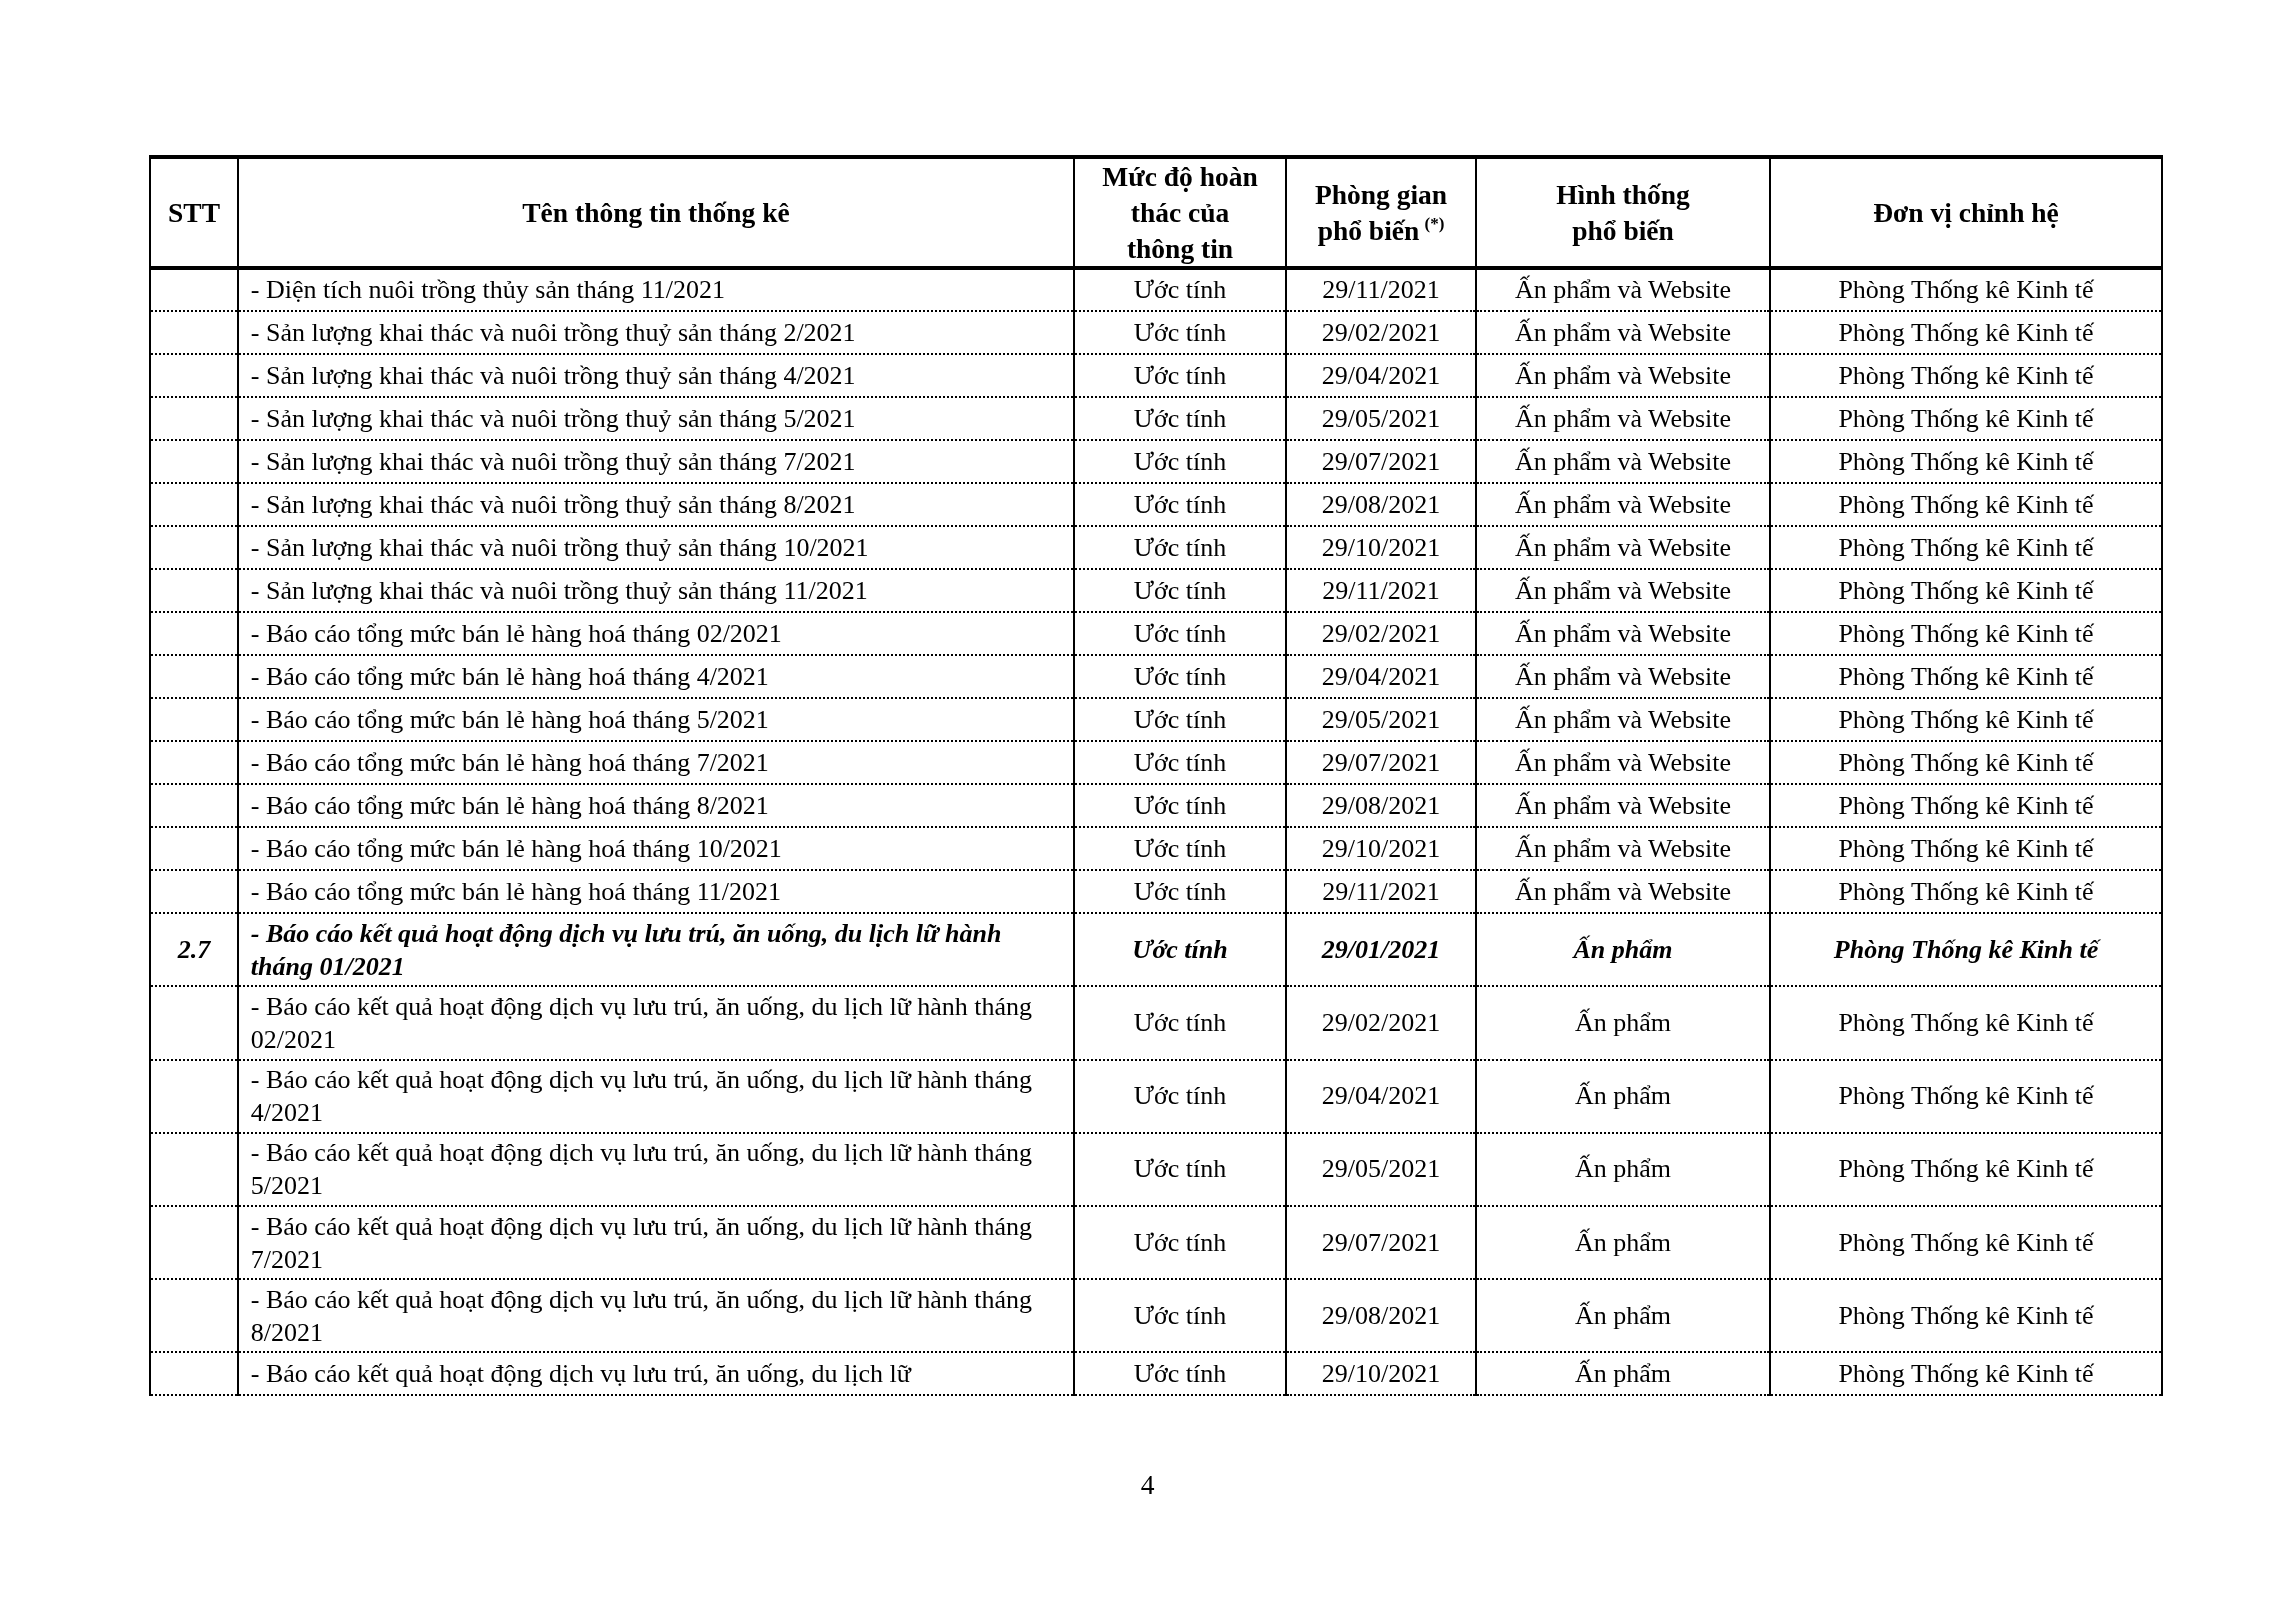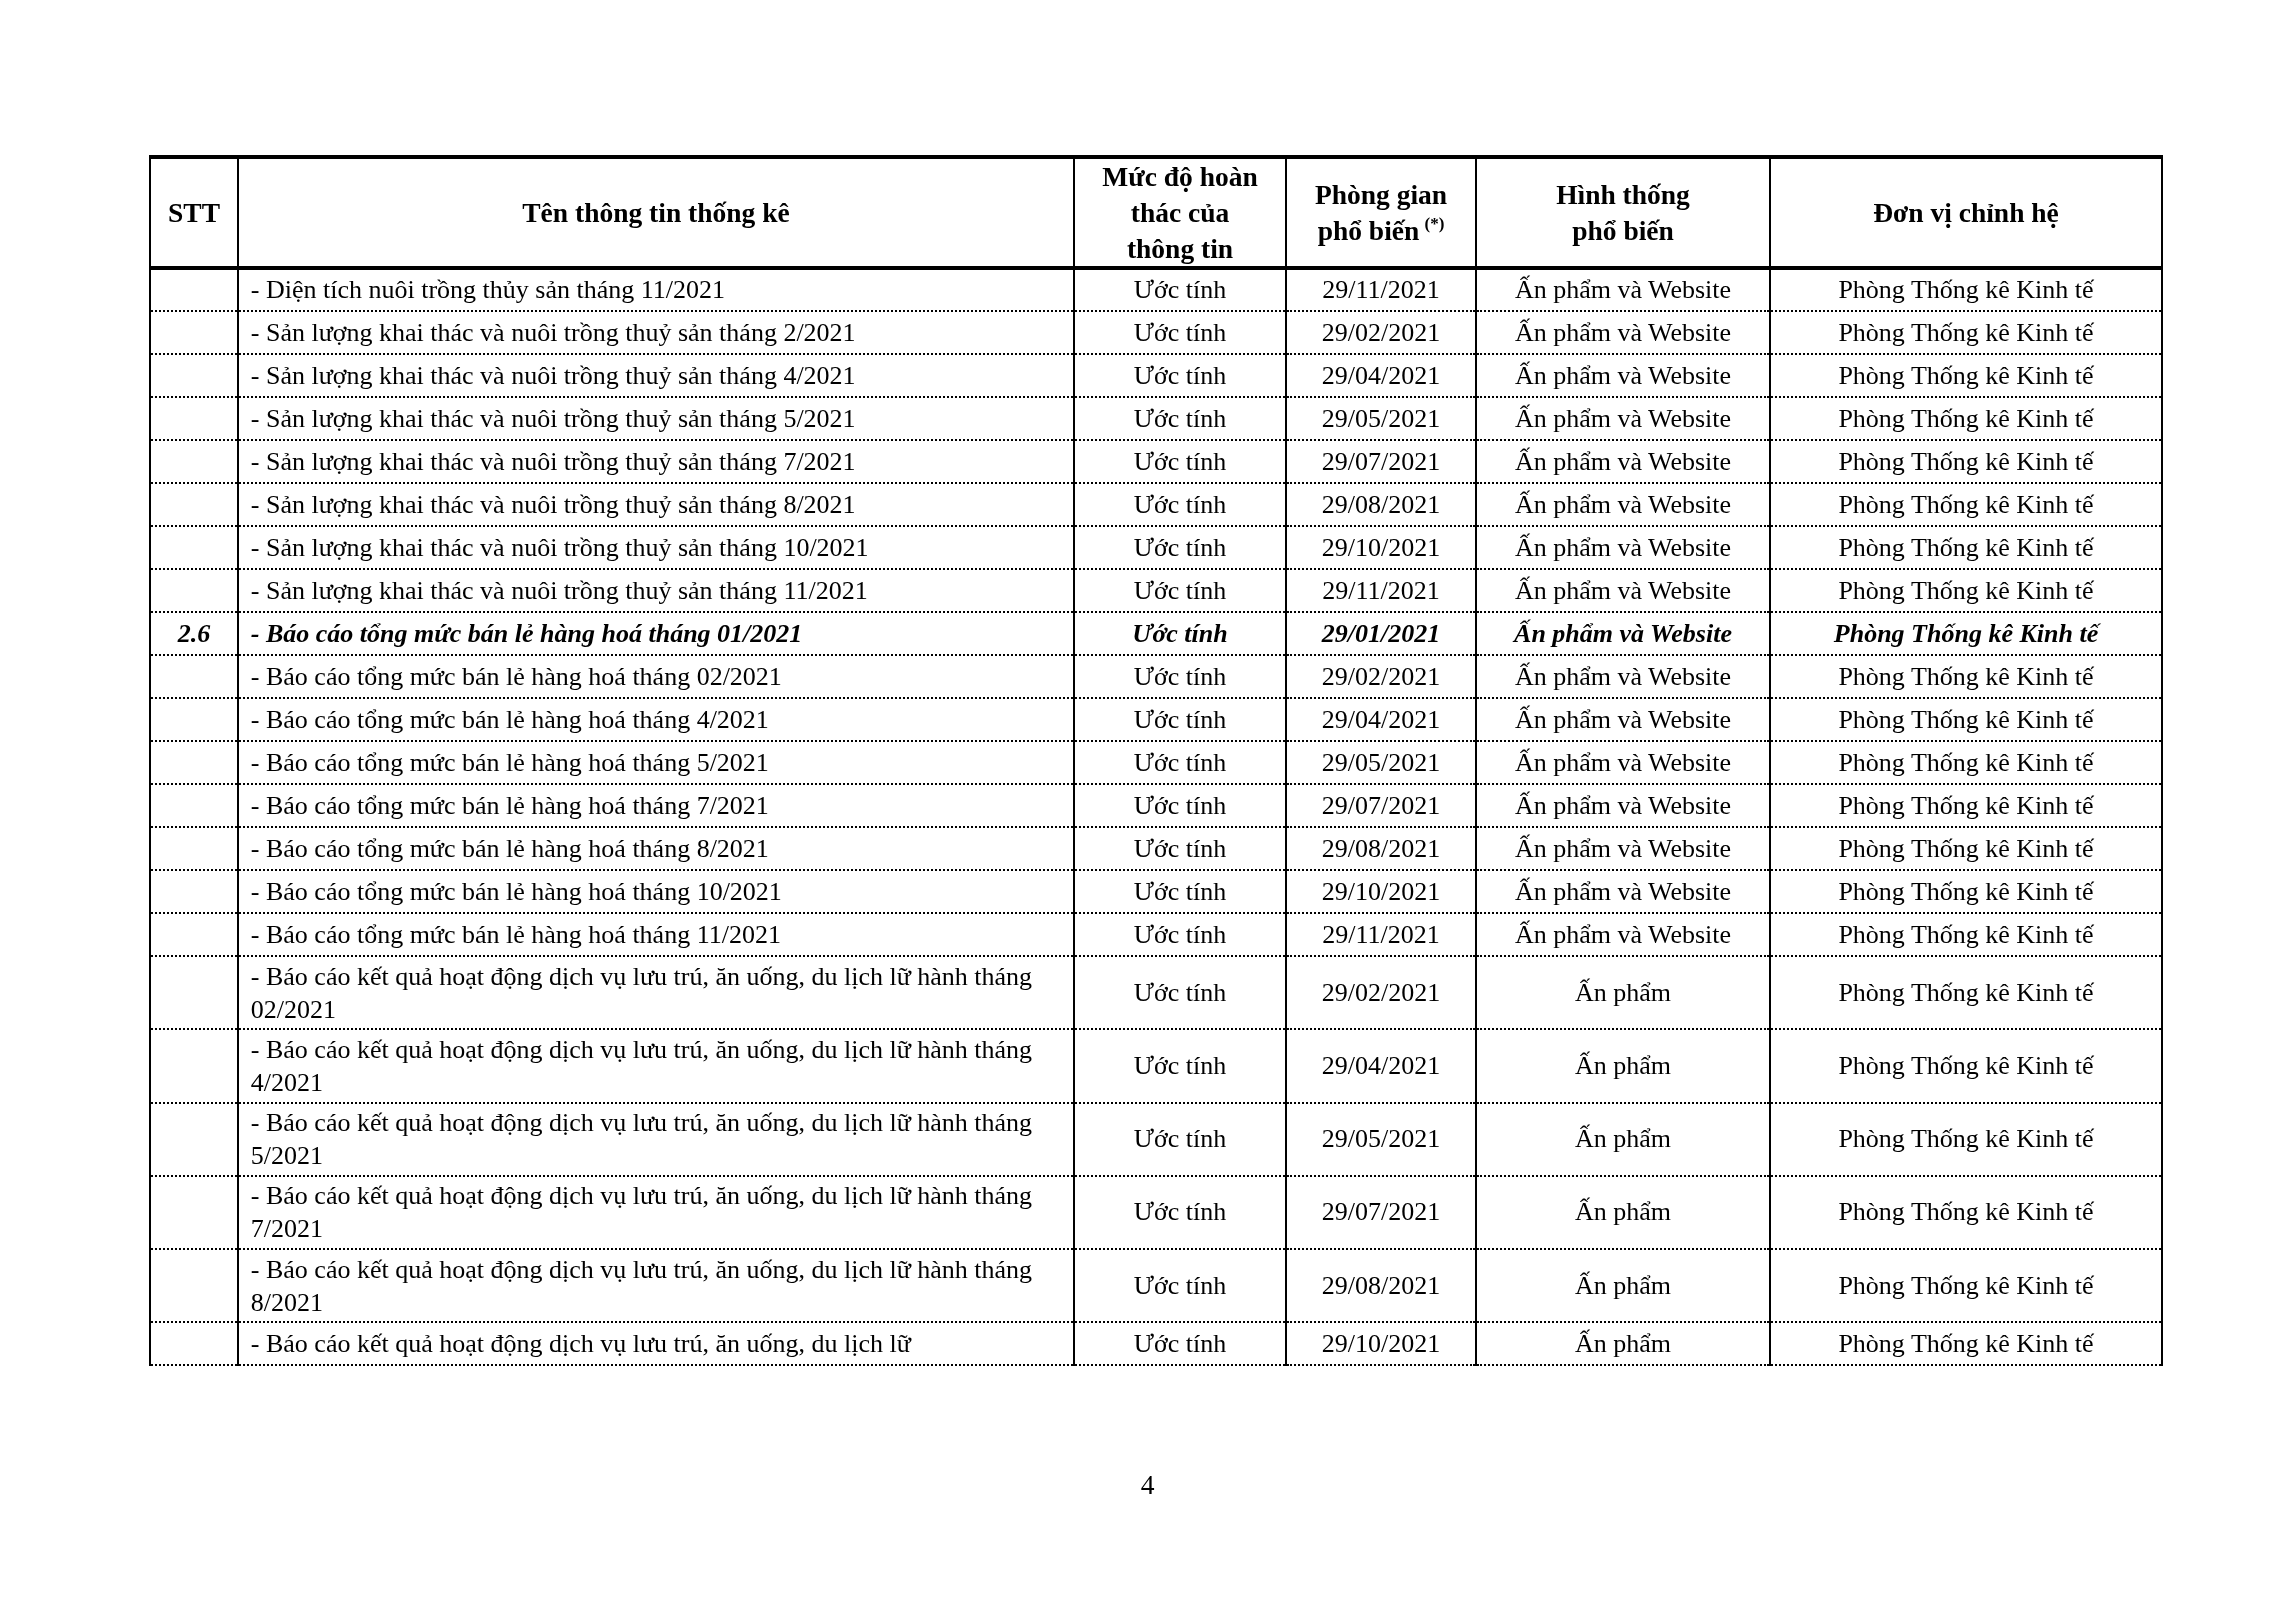--- a/index.html
+++ b/index.html
@@ -182,82 +182,82 @@
           <td>Phòng Thống kê Kinh tế</td>
         </tr>
         <tr class="row-single">
           <td></td>
           <td class="name-cell">- Sản lượng khai thác và nuôi trồng thuỷ sản tháng 11/2021</td>
           <td>Ước tính</td>
           <td>29/11/2021</td>
           <td>Ấn phẩm và Website</td>
           <td>Phòng Thống kê Kinh tế</td>
         </tr>
-        <tr class="row-single emph">
-          <td>2.6</td>
-          <td class="name-cell">- Báo cáo tổng mức bán lẻ hàng hoá tháng 01/2021</td>
+        <tr class="row-single">
+          <td></td>
+          <td class="name-cell">- Báo cáo tổng mức bán lẻ hàng hoá tháng 02/2021</td>
+          <td>Ước tính</td>
+          <td>29/02/2021</td>
+          <td>Ấn phẩm và Website</td>
+          <td>Phòng Thống kê Kinh tế</td>
+        </tr>
+        <tr class="row-single">
+          <td></td>
+          <td class="name-cell">- Báo cáo tổng mức bán lẻ hàng hoá tháng 4/2021</td>
+          <td>Ước tính</td>
+          <td>29/04/2021</td>
+          <td>Ấn phẩm và Website</td>
+          <td>Phòng Thống kê Kinh tế</td>
+        </tr>
+        <tr class="row-single">
+          <td></td>
+          <td class="name-cell">- Báo cáo tổng mức bán lẻ hàng hoá tháng 5/2021</td>
+          <td>Ước tính</td>
+          <td>29/05/2021</td>
+          <td>Ấn phẩm và Website</td>
+          <td>Phòng Thống kê Kinh tế</td>
+        </tr>
+        <tr class="row-single">
+          <td></td>
+          <td class="name-cell">- Báo cáo tổng mức bán lẻ hàng hoá tháng 7/2021</td>
+          <td>Ước tính</td>
+          <td>29/07/2021</td>
+          <td>Ấn phẩm và Website</td>
+          <td>Phòng Thống kê Kinh tế</td>
+        </tr>
+        <tr class="row-single">
+          <td></td>
+          <td class="name-cell">- Báo cáo tổng mức bán lẻ hàng hoá tháng 8/2021</td>
+          <td>Ước tính</td>
+          <td>29/08/2021</td>
+          <td>Ấn phẩm và Website</td>
+          <td>Phòng Thống kê Kinh tế</td>
+        </tr>
+        <tr class="row-single">
+          <td></td>
+          <td class="name-cell">- Báo cáo tổng mức bán lẻ hàng hoá tháng 10/2021</td>
+          <td>Ước tính</td>
+          <td>29/10/2021</td>
+          <td>Ấn phẩm và Website</td>
+          <td>Phòng Thống kê Kinh tế</td>
+        </tr>
+        <tr class="row-single">
+          <td></td>
+          <td class="name-cell">- Báo cáo tổng mức bán lẻ hàng hoá tháng 11/2021</td>
+          <td>Ước tính</td>
+          <td>29/11/2021</td>
+          <td>Ấn phẩm và Website</td>
+          <td>Phòng Thống kê Kinh tế</td>
+        </tr>
+        <tr class="row-double emph">
+          <td>2.7</td>
+          <td class="name-cell">- Báo cáo kết quả hoạt động dịch vụ lưu trú, ăn uống, du lịch lữ hành tháng 01/2021</td>
           <td>Ước tính</td>
           <td>29/01/2021</td>
-          <td>Ấn phẩm và Website</td>
-          <td>Phòng Thống kê Kinh tế</td>
-        </tr>
-        <tr class="row-single">
-          <td></td>
-          <td class="name-cell">- Báo cáo tổng mức bán lẻ hàng hoá tháng 02/2021</td>
-          <td>Ước tính</td>
-          <td>29/02/2021</td>
-          <td>Ấn phẩm và Website</td>
-          <td>Phòng Thống kê Kinh tế</td>
-        </tr>
-        <tr class="row-single">
-          <td></td>
-          <td class="name-cell">- Báo cáo tổng mức bán lẻ hàng hoá tháng 4/2021</td>
-          <td>Ước tính</td>
-          <td>29/04/2021</td>
-          <td>Ấn phẩm và Website</td>
-          <td>Phòng Thống kê Kinh tế</td>
-        </tr>
-        <tr class="row-single">
-          <td></td>
-          <td class="name-cell">- Báo cáo tổng mức bán lẻ hàng hoá tháng 5/2021</td>
-          <td>Ước tính</td>
-          <td>29/05/2021</td>
-          <td>Ấn phẩm và Website</td>
-          <td>Phòng Thống kê Kinh tế</td>
-        </tr>
-        <tr class="row-single">
-          <td></td>
-          <td class="name-cell">- Báo cáo tổng mức bán lẻ hàng hoá tháng 7/2021</td>
-          <td>Ước tính</td>
-          <td>29/07/2021</td>
-          <td>Ấn phẩm và Website</td>
-          <td>Phòng Thống kê Kinh tế</td>
-        </tr>
-        <tr class="row-single">
-          <td></td>
-          <td class="name-cell">- Báo cáo tổng mức bán lẻ hàng hoá tháng 8/2021</td>
-          <td>Ước tính</td>
-          <td>29/08/2021</td>
-          <td>Ấn phẩm và Website</td>
-          <td>Phòng Thống kê Kinh tế</td>
-        </tr>
-        <tr class="row-single">
-          <td></td>
-          <td class="name-cell">- Báo cáo tổng mức bán lẻ hàng hoá tháng 10/2021</td>
-          <td>Ước tính</td>
-          <td>29/10/2021</td>
-          <td>Ấn phẩm và Website</td>
-          <td>Phòng Thống kê Kinh tế</td>
-        </tr>
-        <tr class="row-single">
-          <td></td>
-          <td class="name-cell">- Báo cáo tổng mức bán lẻ hàng hoá tháng 11/2021</td>
-          <td>Ước tính</td>
-          <td>29/11/2021</td>
-          <td>Ấn phẩm và Website</td>
+          <td>Ấn phẩm</td>
           <td>Phòng Thống kê Kinh tế</td>
         </tr>
         <tr class="row-double">
           <td></td>
           <td class="name-cell">- Báo cáo kết quả hoạt động dịch vụ lưu trú, ăn uống, du lịch lữ hành tháng 02/2021</td>
           <td>Ước tính</td>
           <td>29/02/2021</td>
           <td>Ấn phẩm</td>
           <td>Phòng Thống kê Kinh tế</td>
         </tr>

